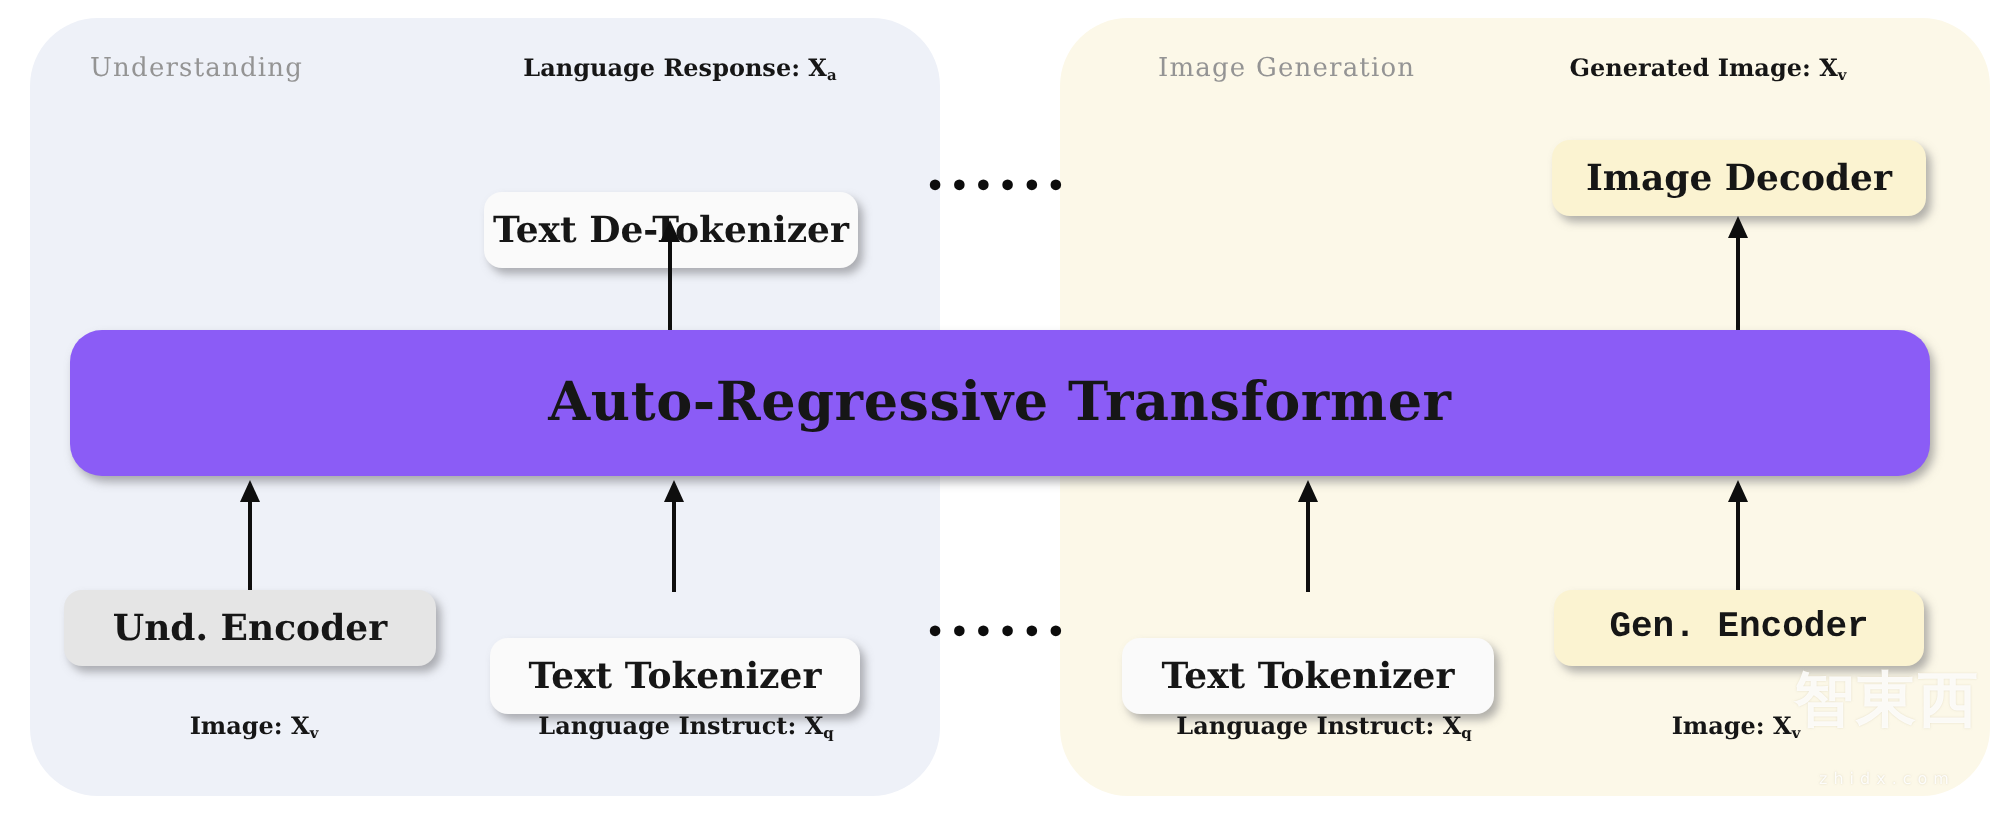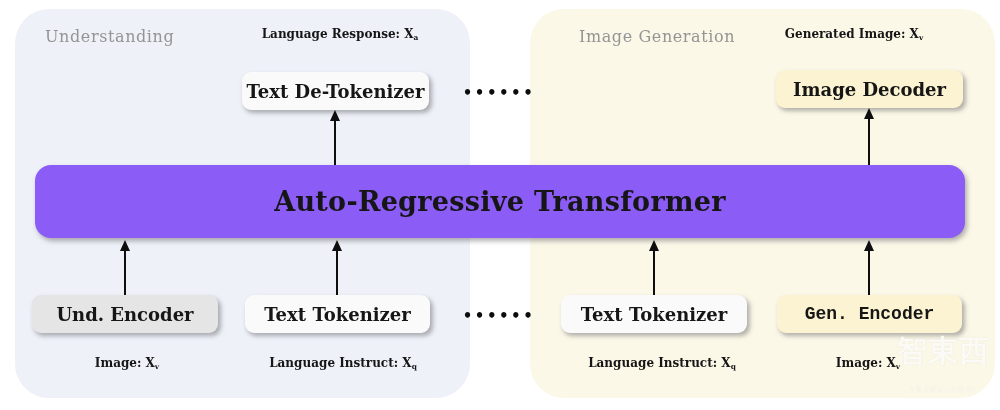--- a/index.html
+++ b/index.html
@@ -5,37 +5,37 @@
   html,body{margin:0;padding:0;}
   body{
     width:1000px;height:410px;position:relative;background:#ffffff;overflow:hidden;
     font-family:"DejaVu Serif","Liberation Serif",serif;color:#161616;
   }
   .panel{position:absolute;top:9px;height:389px;border-radius:34px;}
   .panel-understanding{left:15px;width:455px;background:#eef1f8;}
   .panel-generation{left:530px;width:465px;background:#fcf8e8;}
 
   .section-label{
-    position:absolute;top:27px;font-size:16px;color:#949494;letter-spacing:0.6px;
+    position:absolute;top:27px;font-size:13px;color:#949494;letter-spacing:0.6px;
     white-space:nowrap;
   }
   .caption{
     position:absolute;font-size:12px;font-weight:600;white-space:nowrap;
     transform:translateX(-50%);color:#161616;
   }
   .caption sub{font-size:0.62em;font-weight:700;vertical-align:-0.3em;letter-spacing:0;}
   .caption-top{top:27px;}
   .caption-bottom{top:356px;}
 
   .node{
     position:absolute;height:38px;border-radius:9px;display:flex;align-items:center;
     justify-content:center;font-size:18px;font-weight:600;white-space:nowrap;
     box-shadow:2.5px 3px 4px rgba(105,105,110,0.5);
   }
-  .node-gray{background:#fafafa;}
+  .node-gray{background:#fafafa;margin-top:24px;}
   .node-blue{background:#e5e5e5;}
   .node-yellow{background:#fbf3d1;}
 
   .transformer{
     position:absolute;left:35px;top:165px;width:930px;height:73px;border-radius:16px;
     background:#8b5cf6;display:flex;align-items:center;justify-content:center;
     font-size:27px;font-weight:700;letter-spacing:0.3px;
     box-shadow:2px 3px 5px rgba(110,110,115,0.55);
   }
 

